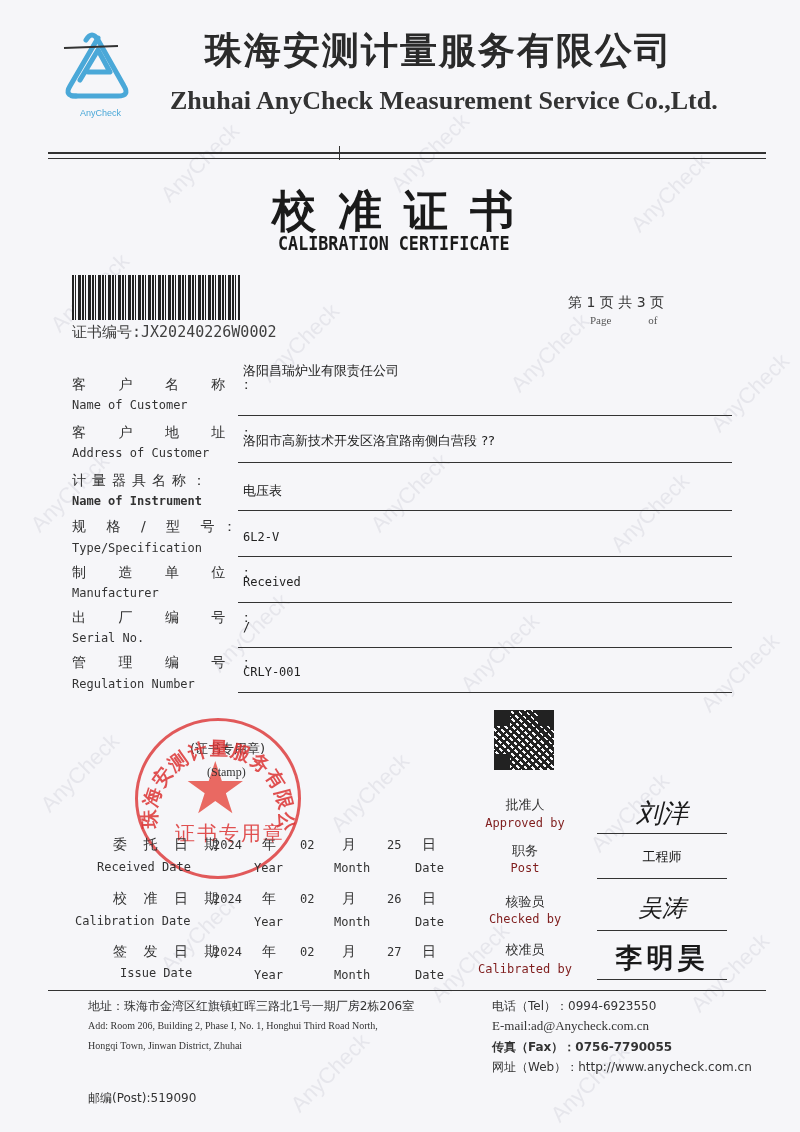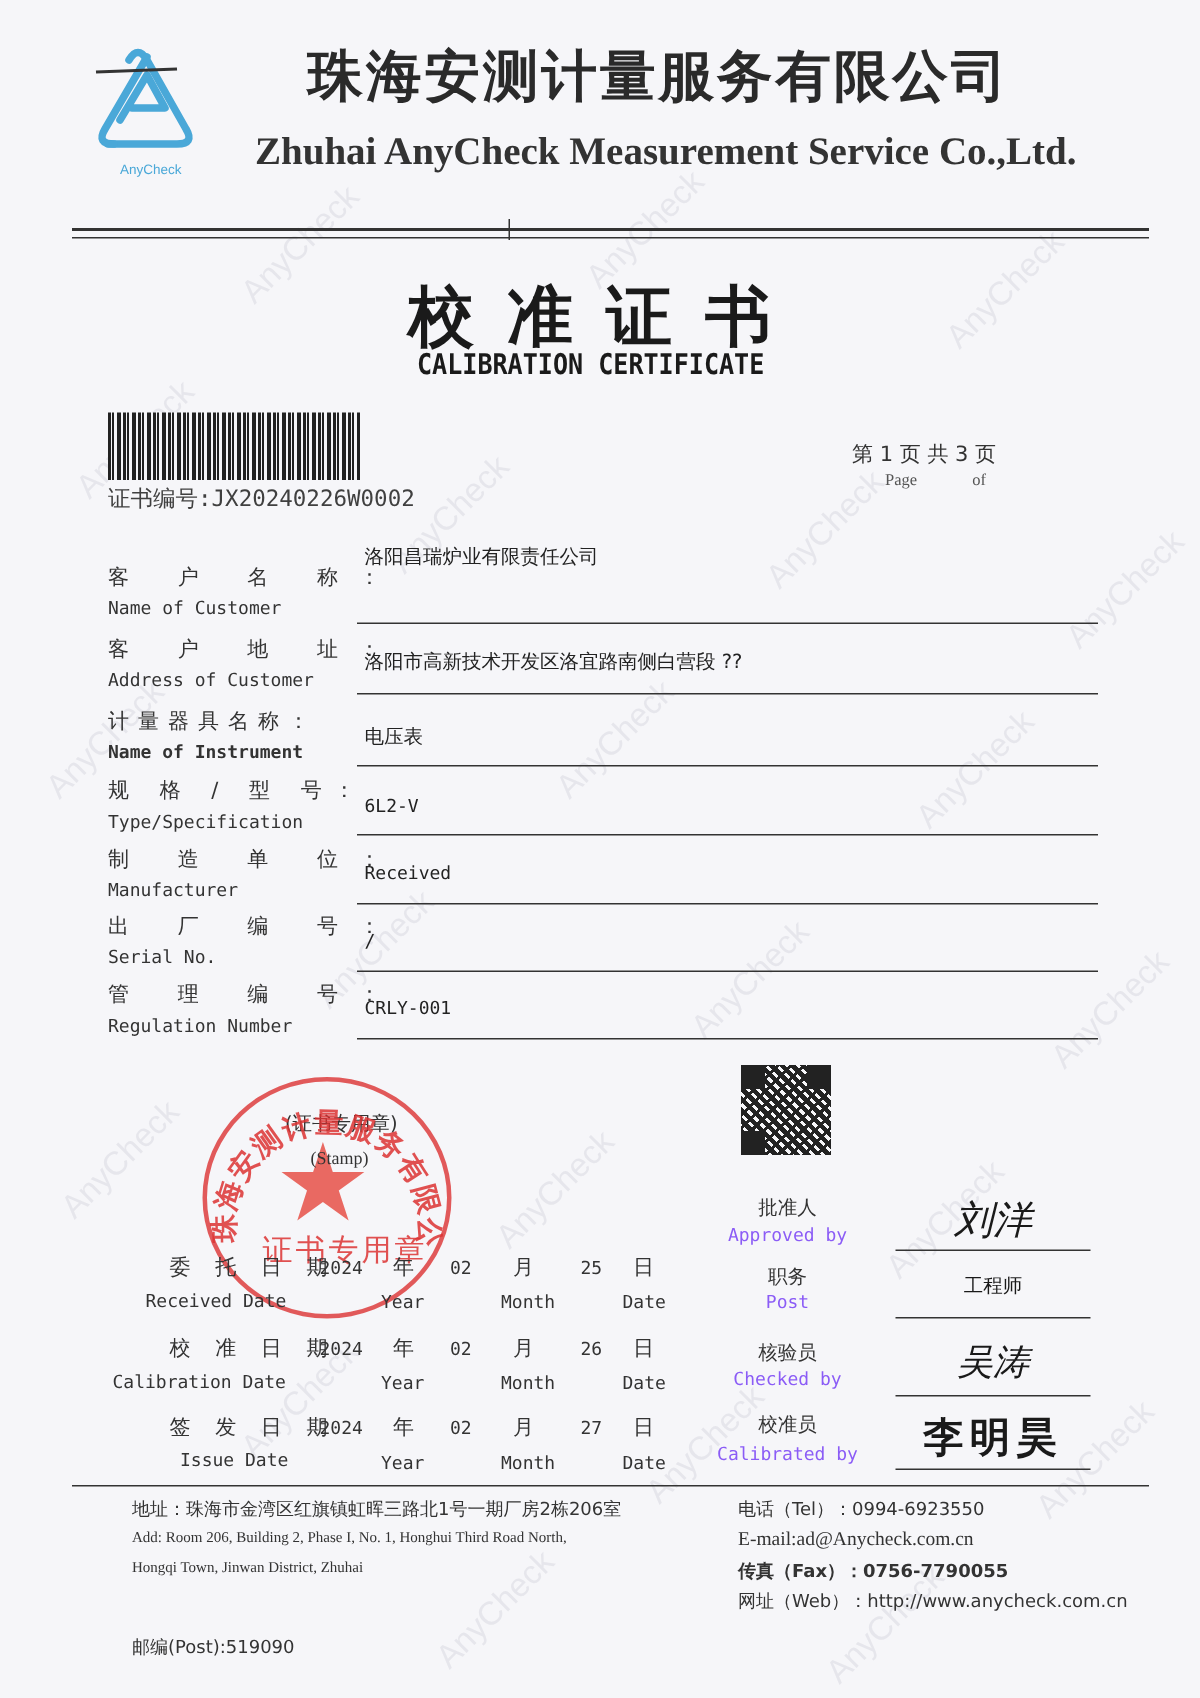--- a/index.html
+++ b/index.html
@@ -38,21 +38,21 @@
           repeating-linear-gradient(-45deg,#222 0 2px,#f6f6f9 2px 6px);
         background-blend-mode: darken; }
   .stamp { left: 135px; top: 718px; width: 160px; height: 155px; border: 3px solid rgba(220,50,50,0.8); border-radius: 50%; }
   .stamp-star { left: 183px; top: 752px; font-size: 72px; color: rgba(230,70,60,0.8); line-height: 1; }
   .stamp-label { left: 190px; top: 740px; font-size: 13px; color: #333; }
   .stamp-en { left: 207px; top: 765px; font-size: 12px; color: #333; font-family: "Liberation Serif", serif; }
   .stamp-bottom { left: 175px; top: 820px; font-size: 20px; color: rgba(220,50,50,0.85); letter-spacing: 2px; }
   .d-cn { position: absolute; font-size: 14px; color: #333; }
   .d-en { position: absolute; font-size: 12px; font-family: "DejaVu Sans Mono", monospace; color: #333; }
   .s-cn { position: absolute; font-size: 13px; color: #333; text-align: center; width: 110px; left: 470px; }
-  .s-en { position: absolute; font-size: 12px; color: #8b5cf6; font-family: "DejaVu Sans Mono", monospace; text-align: center; width: 120px; left: 465px; }
+  .s-en { position: absolute; font-size: 12px; color: #7f1d1d; font-family: "DejaVu Sans Mono", monospace; text-align: center; width: 120px; left: 465px; }
   .sig { position: absolute; left: 598px; width: 128px; text-align: center; font-family: "DejaVu Serif", serif; color: #1a1a1a; }
   .sig-line { position: absolute; left: 597px; width: 130px; border-top: 1px solid #333; }
   .foot-rule { left: 48px; top: 990px; width: 718px; border-top: 1px solid #333; }
   .foot { position: absolute; font-size: 12px; color: #333; }
   .foot-en { position: absolute; font-size: 10px; color: #333; font-family: "Liberation Serif", serif; }
 </style>
 </head>
 <body>
 
 <div class="watermark" style="left:150px;top:150px;">AnyCheck</div>

